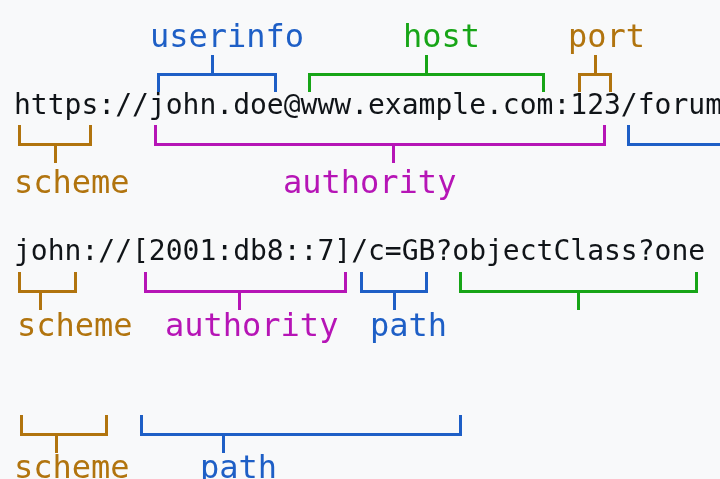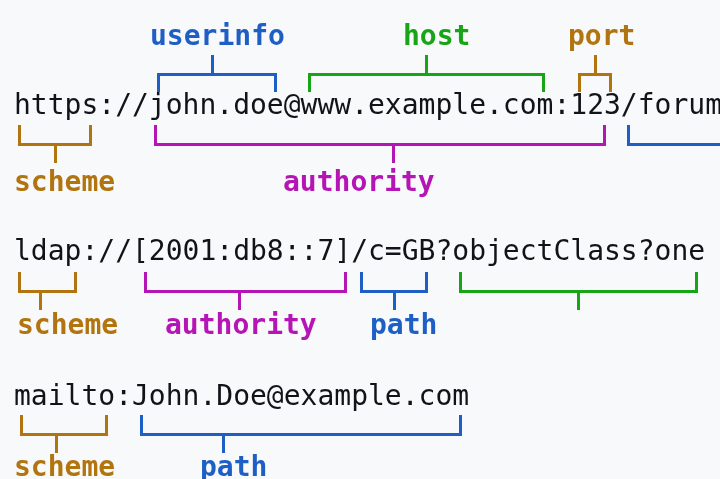--- a/index.html
+++ b/index.html
@@ -13,25 +13,24 @@
   .uri{
     position:absolute;
     left:14px;
     font-size:28px;
     line-height:30px;
     color:var(--c,#101418);
     white-space:pre;
   }
   .label{
     position:absolute;
-    font-size:28px;
+    font-size:32px;
     line-height:30px;
     color:var(--c,#000);
     white-space:pre;
-    font-weight:bold;
   }
   
   .br{position:absolute;height:40px;}
   .br i{position:absolute;display:block;background:var(--c,#000);}
   .br .bar{left:0;right:0;top:18px;height:3px;}
   .br .stem{width:3px;left:calc(var(--stem,50%) - 1.5px);}
   .br .tl{width:3px;left:0;}
   .br .tr{width:3px;right:0;}
   
   .br.above .stem{top:0;height:21px;}
@@ -115,21 +114,21 @@
       <i class="stem"></i>
   </div>
   <div class="br below no-stem no-right" id="b-path1" style="--c: #1e5fc6;">
     <i class="tl"></i>
       <i class="bar"></i>
   </div>
 
   <div class="label" id="l-scheme1" style="--c: #b1740e;">scheme</div>
   <div class="label" id="l-authority1" style="--c: #b615b6;">authority</div>
 
-  <div class="uri" id="uri-2" style="--c: #101418;">ldap://[2001:db8::7]/c=GB?objectClass?one</div>
+  <div class="uri" id="uri-2" style="--c: #101418;">john://[2001:db8::7]/c=GB?objectClass?one</div>
 
   <div class="br below" id="b-scheme2" style="--c: #b1740e;">
     <i class="tl"></i>
       <i class="tr"></i>
       <i class="bar"></i>
       <i class="stem"></i>
   </div>
   <div class="br below" id="b-authority2" style="--c: #b615b6;">
     <i class="tl"></i>
       <i class="tr"></i>
@@ -146,21 +145,20 @@
     <i class="tl"></i>
       <i class="tr"></i>
       <i class="bar"></i>
       <i class="stem"></i>
   </div>
 
   <div class="label" id="l-scheme2" style="--c: #b1740e;">scheme</div>
   <div class="label" id="l-authority2" style="--c: #b615b6;">authority</div>
   <div class="label" id="l-path2" style="--c: #1e5fc6;">path</div>
 
-  <div class="uri" id="uri-3" style="--c: #101418;">mailto:John.Doe@example.com</div>
 
   <div class="br below" id="b-scheme3" style="--c: #b1740e;">
     <i class="tl"></i>
       <i class="tr"></i>
       <i class="bar"></i>
       <i class="stem"></i>
   </div>
   <div class="br below" id="b-path3" style="--c: #1e5fc6;">
     <i class="tl"></i>
       <i class="tr"></i>

